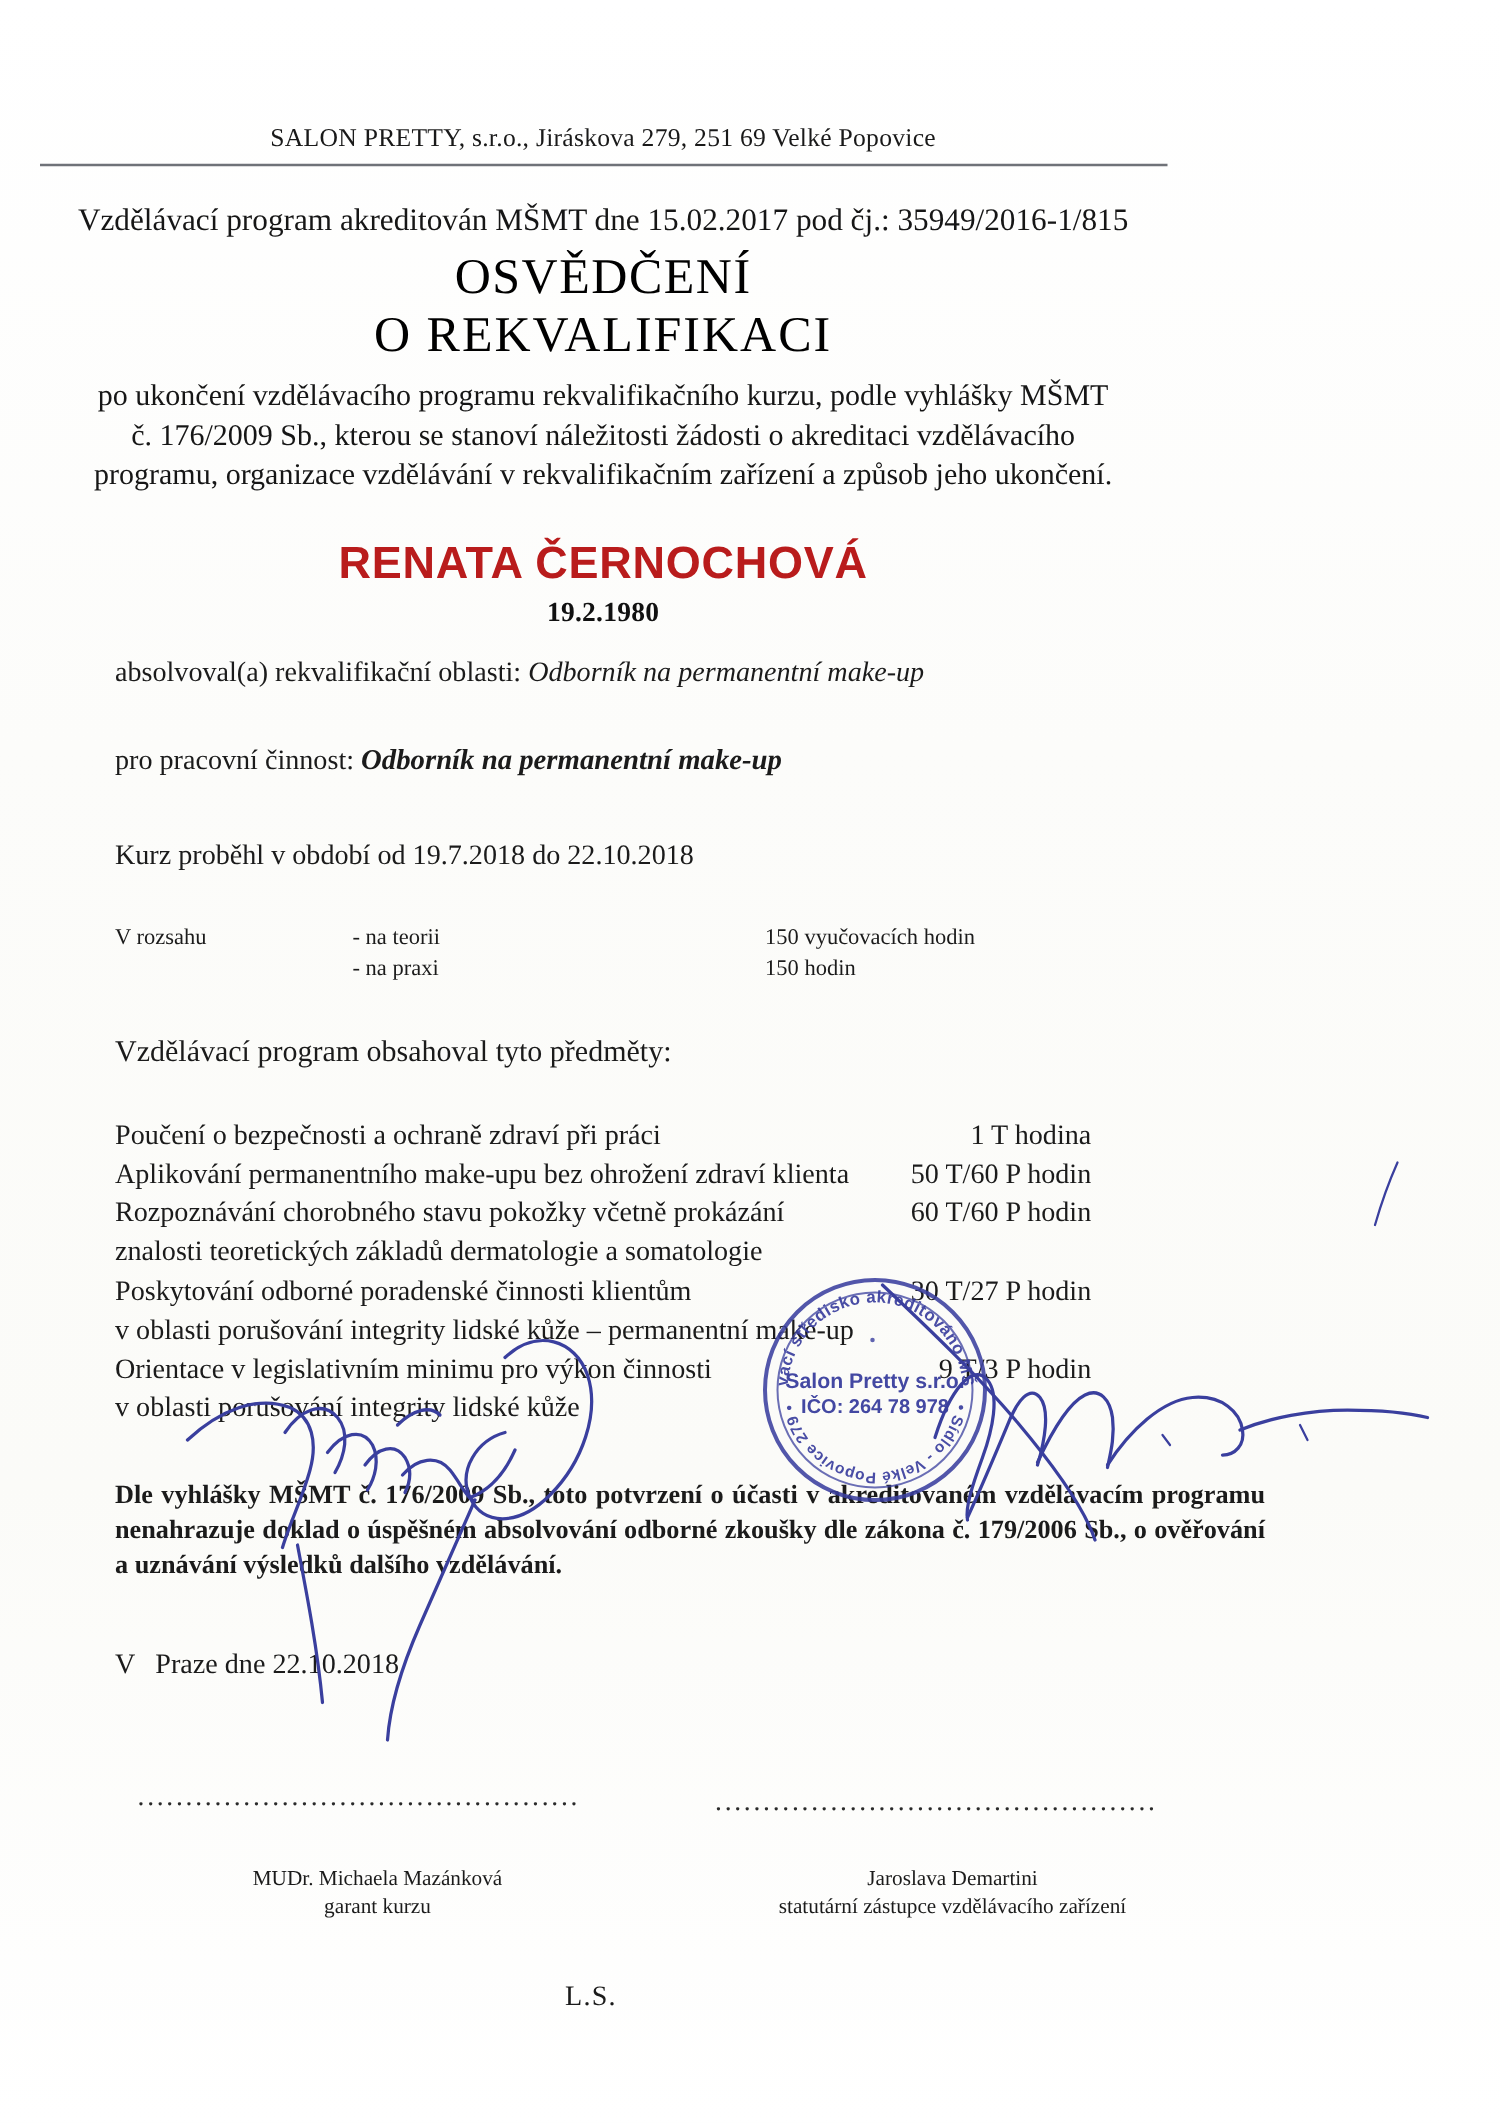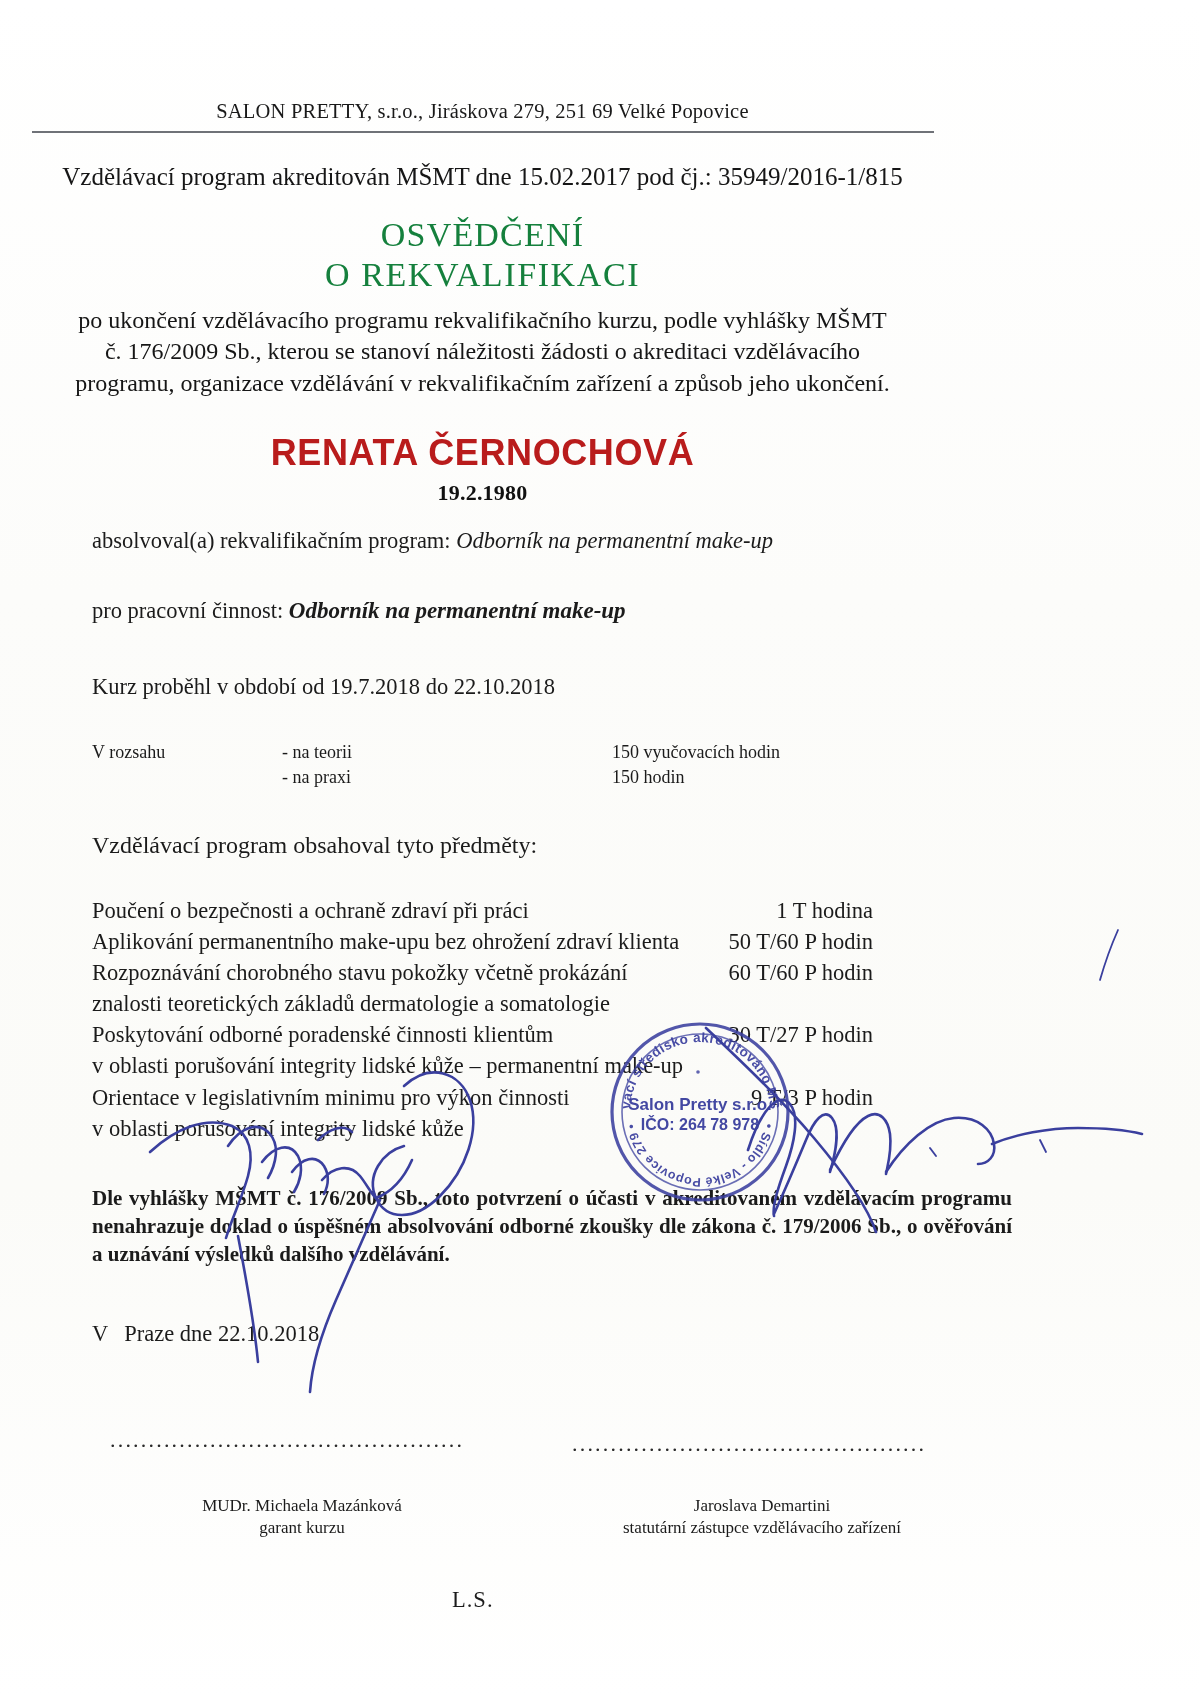--- a/index.html
+++ b/index.html
@@ -58,25 +58,25 @@
   .accred {
     text-align: center;
     font-size: 25px;
     margin-top: 30px;
     color: #161616;
   }
 
   
   .title {
     text-align: center;
-    font-size: 34px;
+    font-size: 40px;
     line-height: 1.17;
     letter-spacing: 1.2px;
-    margin-top: 24px;
-    color: #15803d;
+    margin-top: 7px;
+    color: #000000;
   }
   .title .l2 { letter-spacing: 1.6px; }
 
   
   .preamble {
     text-align: center;
     font-size: 24px;
     line-height: 1.33;
     margin: 10px auto 0 auto;
     width: 930px;
@@ -240,21 +240,21 @@
       <div>č. 176/2009 Sb., kterou se stanoví náležitosti žádosti o akreditaci vzdělávacího</div>
       <div>programu, organizace vzdělávání v rekvalifikačním zařízení a způsob jeho ukončení.</div>
     </div>
 
     <div class="recipient-name">RENATA ČERNOCHOVÁ</div>
     <div class="recipient-dob">19.2.1980</div>
 
     <div class="body-block">
 
       <div class="line row-program">
-        <span>absolvoval(a) rekvalifikačním program:</span>
+        <span>absolvoval(a) rekvalifikační oblasti:</span>
         <span class="em">Odborník na permanentní make-up</span>
       </div>
 
       <div class="line row-job">
         <span>pro pracovní činnost:</span>
         <span class="strong-em">Odborník na permanentní make-up</span>
       </div>
 
       <div class="line row-period">Kurz proběhl v období od 19.7.2018 do 22.10.2018</div>
 

